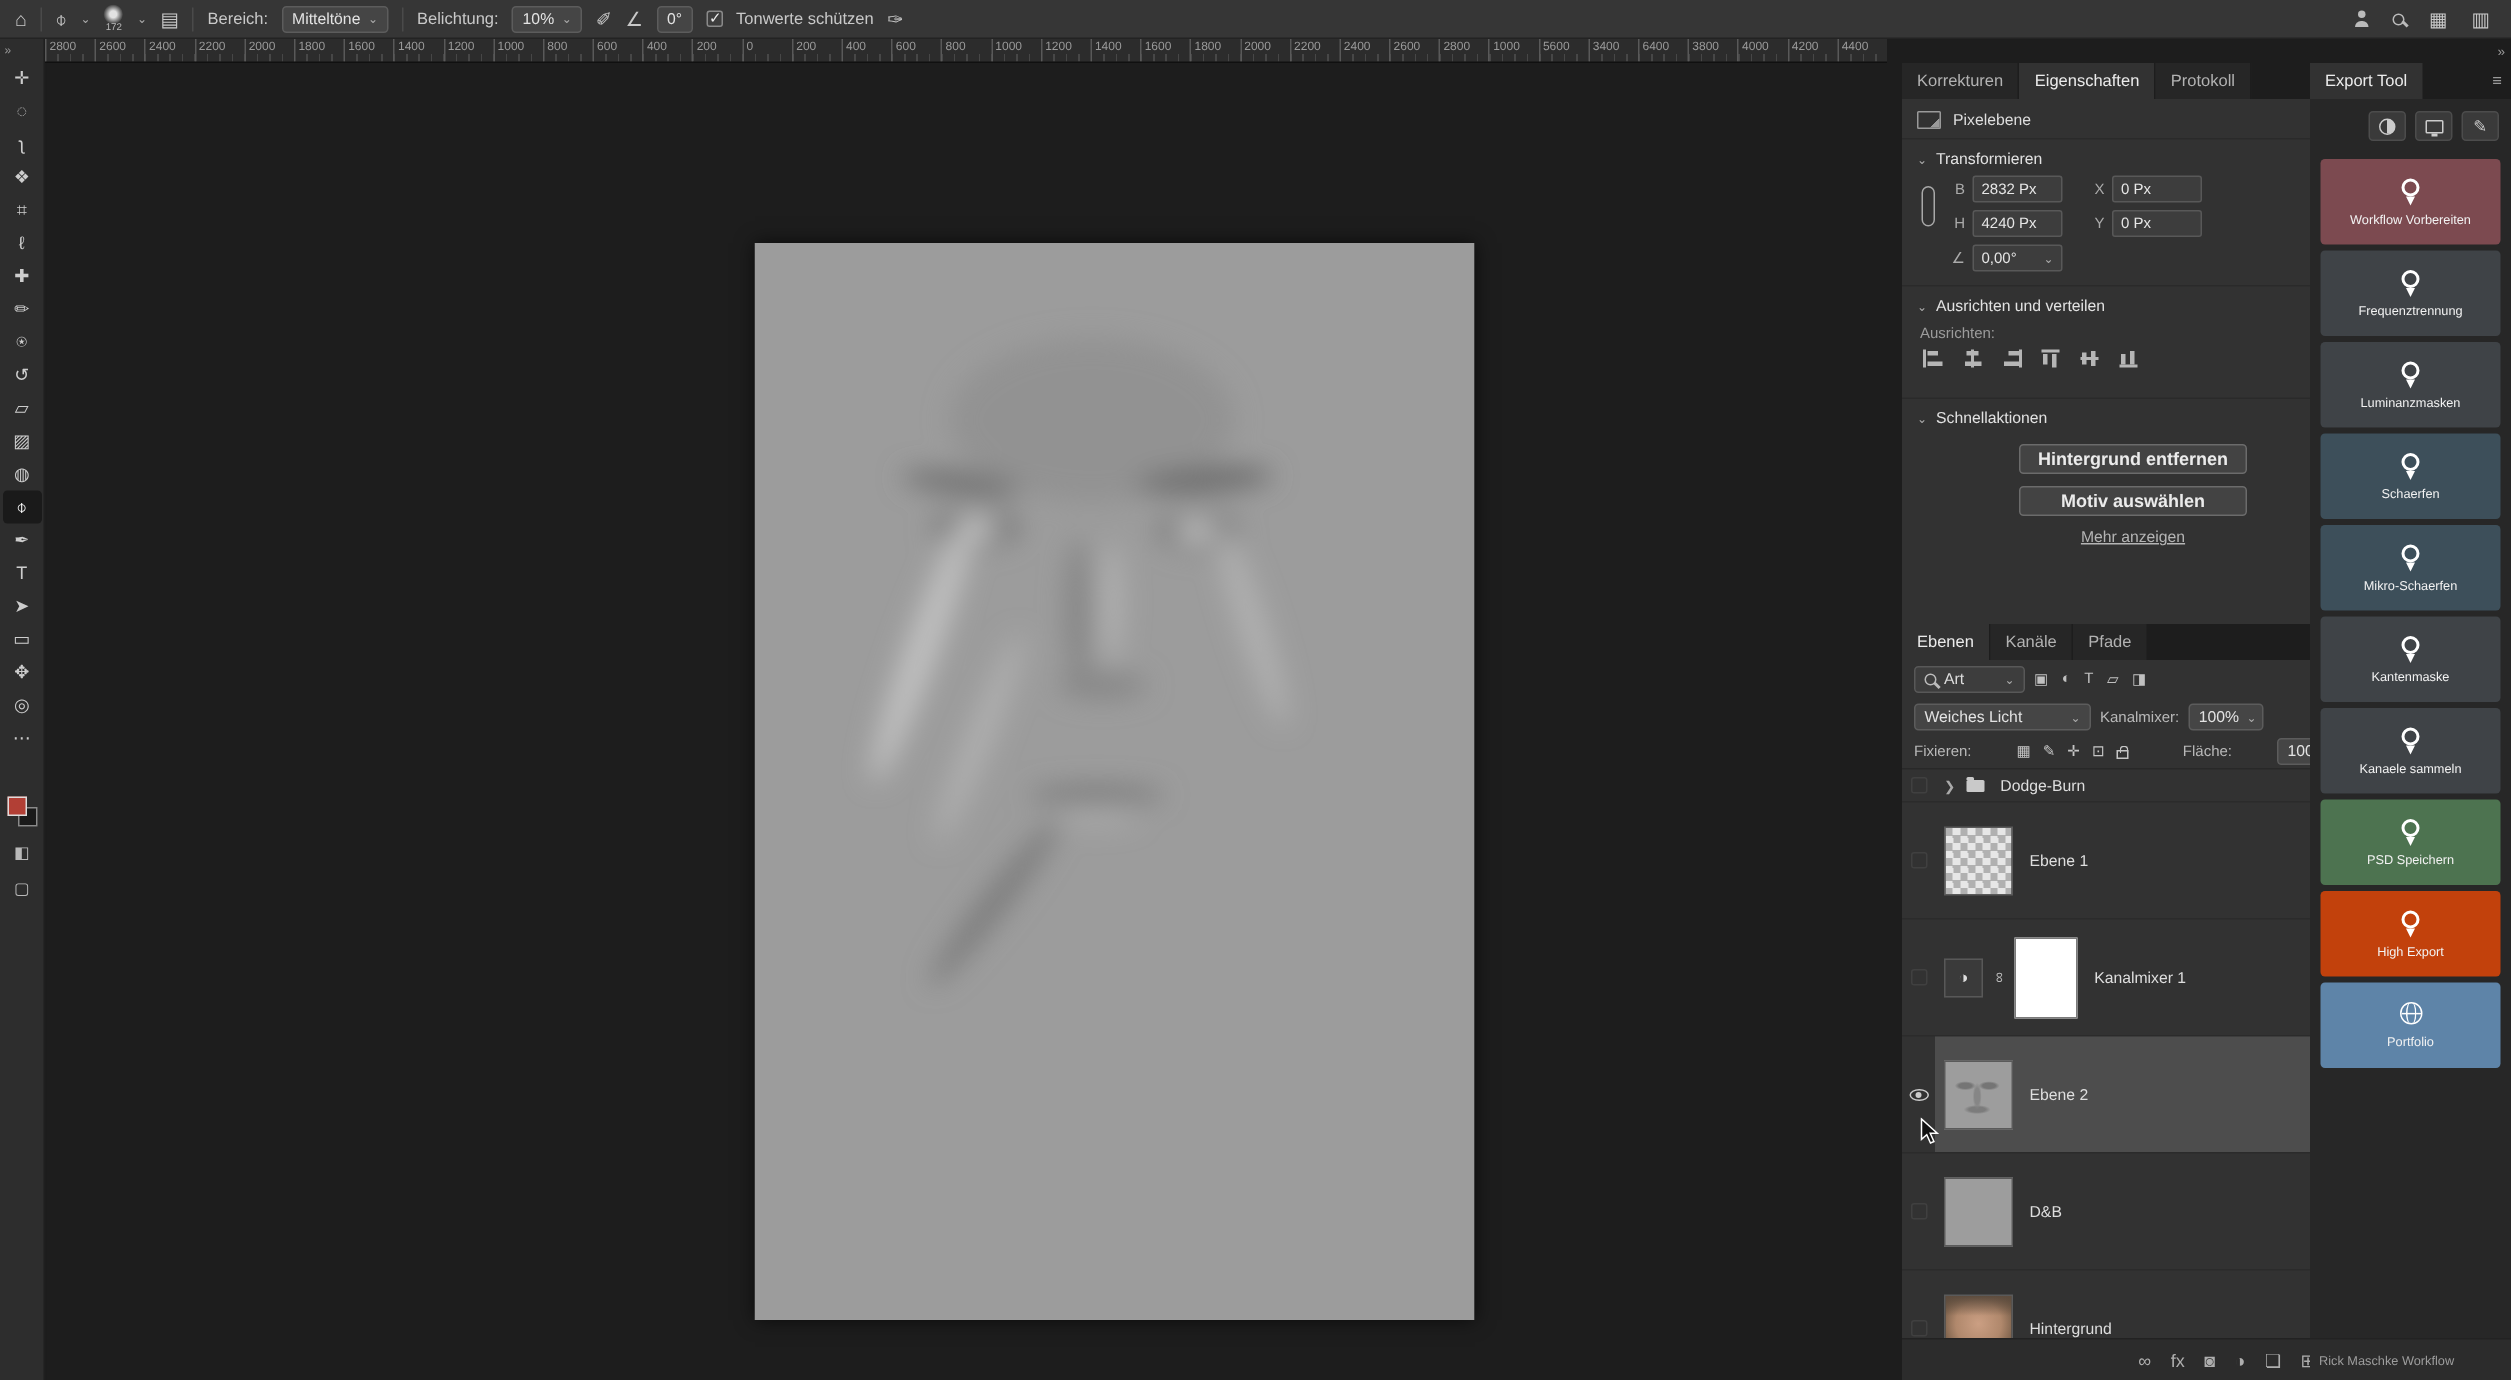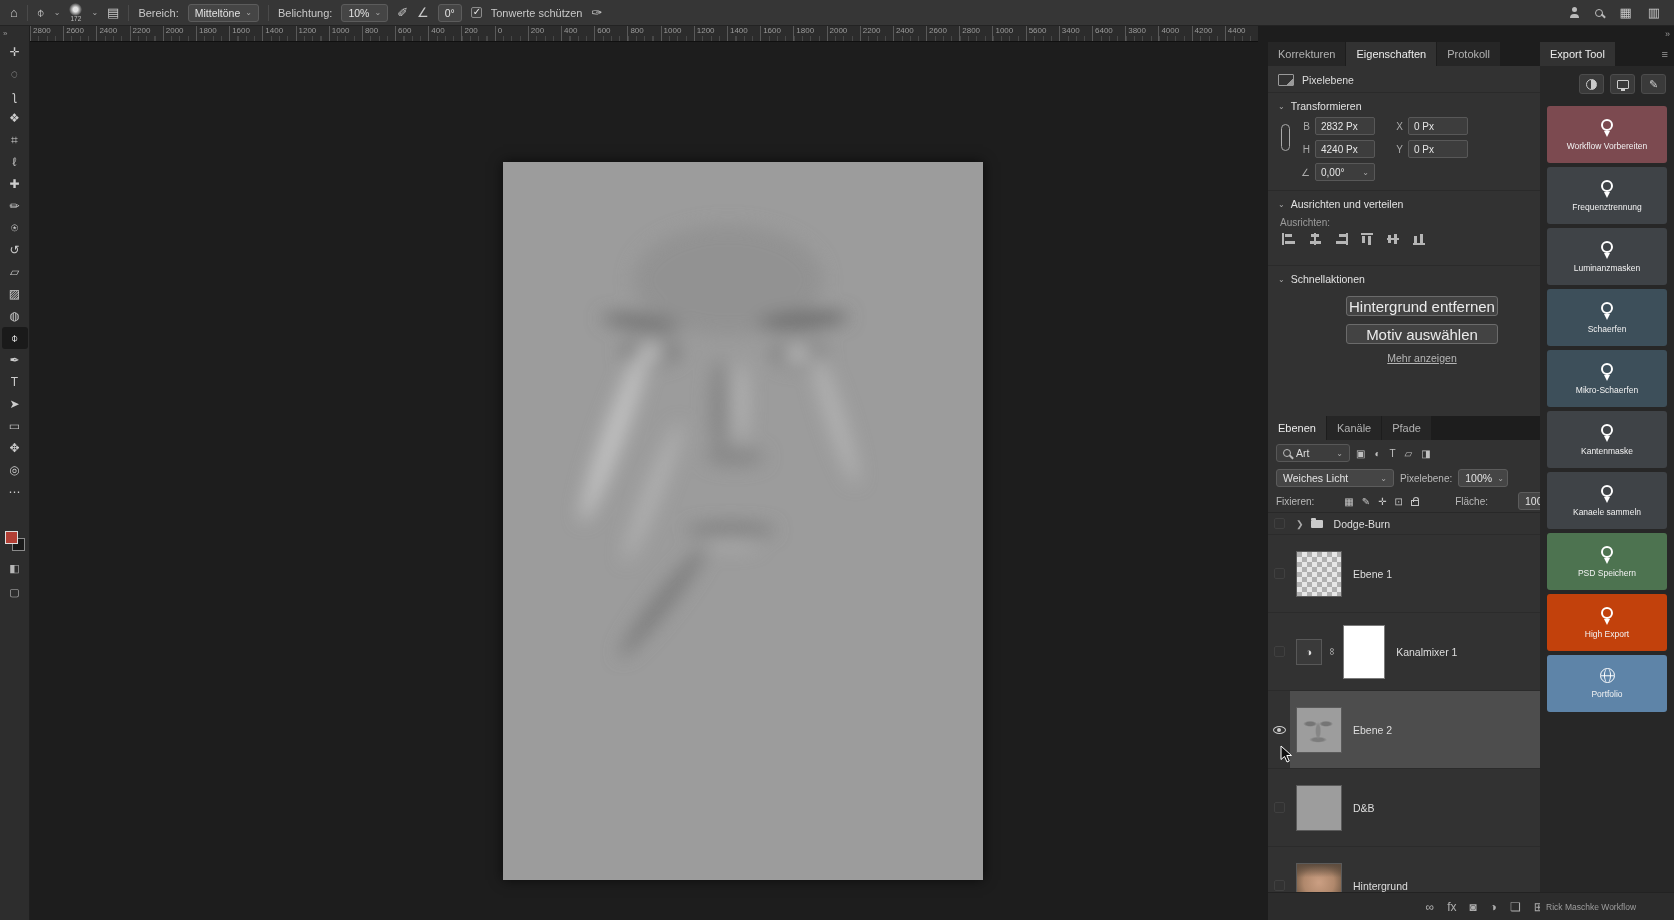--- a/index.html
+++ b/index.html
@@ -98,21 +98,21 @@
   .al-c { background-image:linear-gradient(#b5b5b5,#b5b5b5),linear-gradient(#b5b5b5,#b5b5b5),linear-gradient(#b5b5b5,#b5b5b5); }
   .align-left-icon  { background-position:0 0, 3px 1px, 3px 8px; background-size:2px 12px, 7px 3px, 10px 3px; }
   .align-center-h-icon { background-position:6px 0, 3px 1px, 1.5px 8px; background-size:2px 12px, 8px 3px, 11px 3px; }
   .align-right-icon { background-position:12px 0, 5px 1px, 2px 8px; background-size:2px 12px, 7px 3px, 10px 3px; }
   .align-top-icon   { background-position:1px 0, 2px 3px, 8px 3px; background-size:12px 2px, 3px 7px, 3px 9px; }
   .align-middle-icon{ background-position:1px 5px, 2px 2px, 8px 1px; background-size:12px 2px, 3px 8px, 3px 10px; }
   .align-bottom-icon{ background-position:1px 10px, 2px 3px, 8px 1px; background-size:12px 2px, 3px 7px, 3px 9px; }
   .align-more { text-align:right; padding:3px 16px 4px; color:#b5b5b5; letter-spacing:2px; font-size:10px; border-bottom:1px solid #2a2a2a; }
   .qa { padding-top:6px; }
   .qa-btn { width:152px; height:20px; margin:0 auto 8px; background:#434343; border:1px solid #6b6b6b; border-radius:3px;
-    display:flex; align-items:center; justify-content:center; font-size:15px; color:#ebebeb; }
+    display:flex; align-items:center; justify-content:center; font-size:12px; color:#ebebeb;font-weight:bold; }
   .qa-link { text-align:center; color:#b5b5b5; text-decoration:underline; font-size:10.5px; }
   .pscroll { position:absolute; right:1px; top:34px; width:7px; height:252px; background:#555; border-radius:4px; }
 
   
   #layers-tabs { top:390px; height:24px; }
   .layers-body { position:absolute; left:0; top:414px; width:100%; height:480px; background:#323232; font-size:10.5px; }
   .lp-row { display:flex; align-items:center; gap:6px; padding:0 8px; }
   .lp-filter { height:26px; }
   .search-box { display:flex; align-items:center; gap:5px; background:#3d3d3d; border:1px solid #585858; border-radius:3px; height:18px; padding:0 6px; width:74px; }
   .fi { font-size:10px; color:#c0c0c0; }
@@ -436,21 +436,21 @@
               <span class="fi">▱</span>
               <span class="fi">◨</span>
             </span>
           <span class="fi-toggle">●</span>
         </div>
         <div class="lp-row lp-blend">
           <div class="select" style="width:118px">
             <span>Weiches Licht</span>
             <span class="chev" style="margin-left:auto">⌄</span>
           </div>
-          <span class="lbl">Pixelebene:</span>
+          <span class="lbl">Kanalmixer:</span>
           <div class="select" style="width:50px">
             <span>100%</span>
             <span class="chev" style="margin-left:auto">⌄</span>
           </div>
         </div>
         <div class="lp-row lp-lock">
           <span class="lbl">Fixieren:</span>
           <span id="lock-icons" style="display:flex;gap:8px;align-items:center">
               <span class="li">▦</span>
               <span class="li">✎</span>

